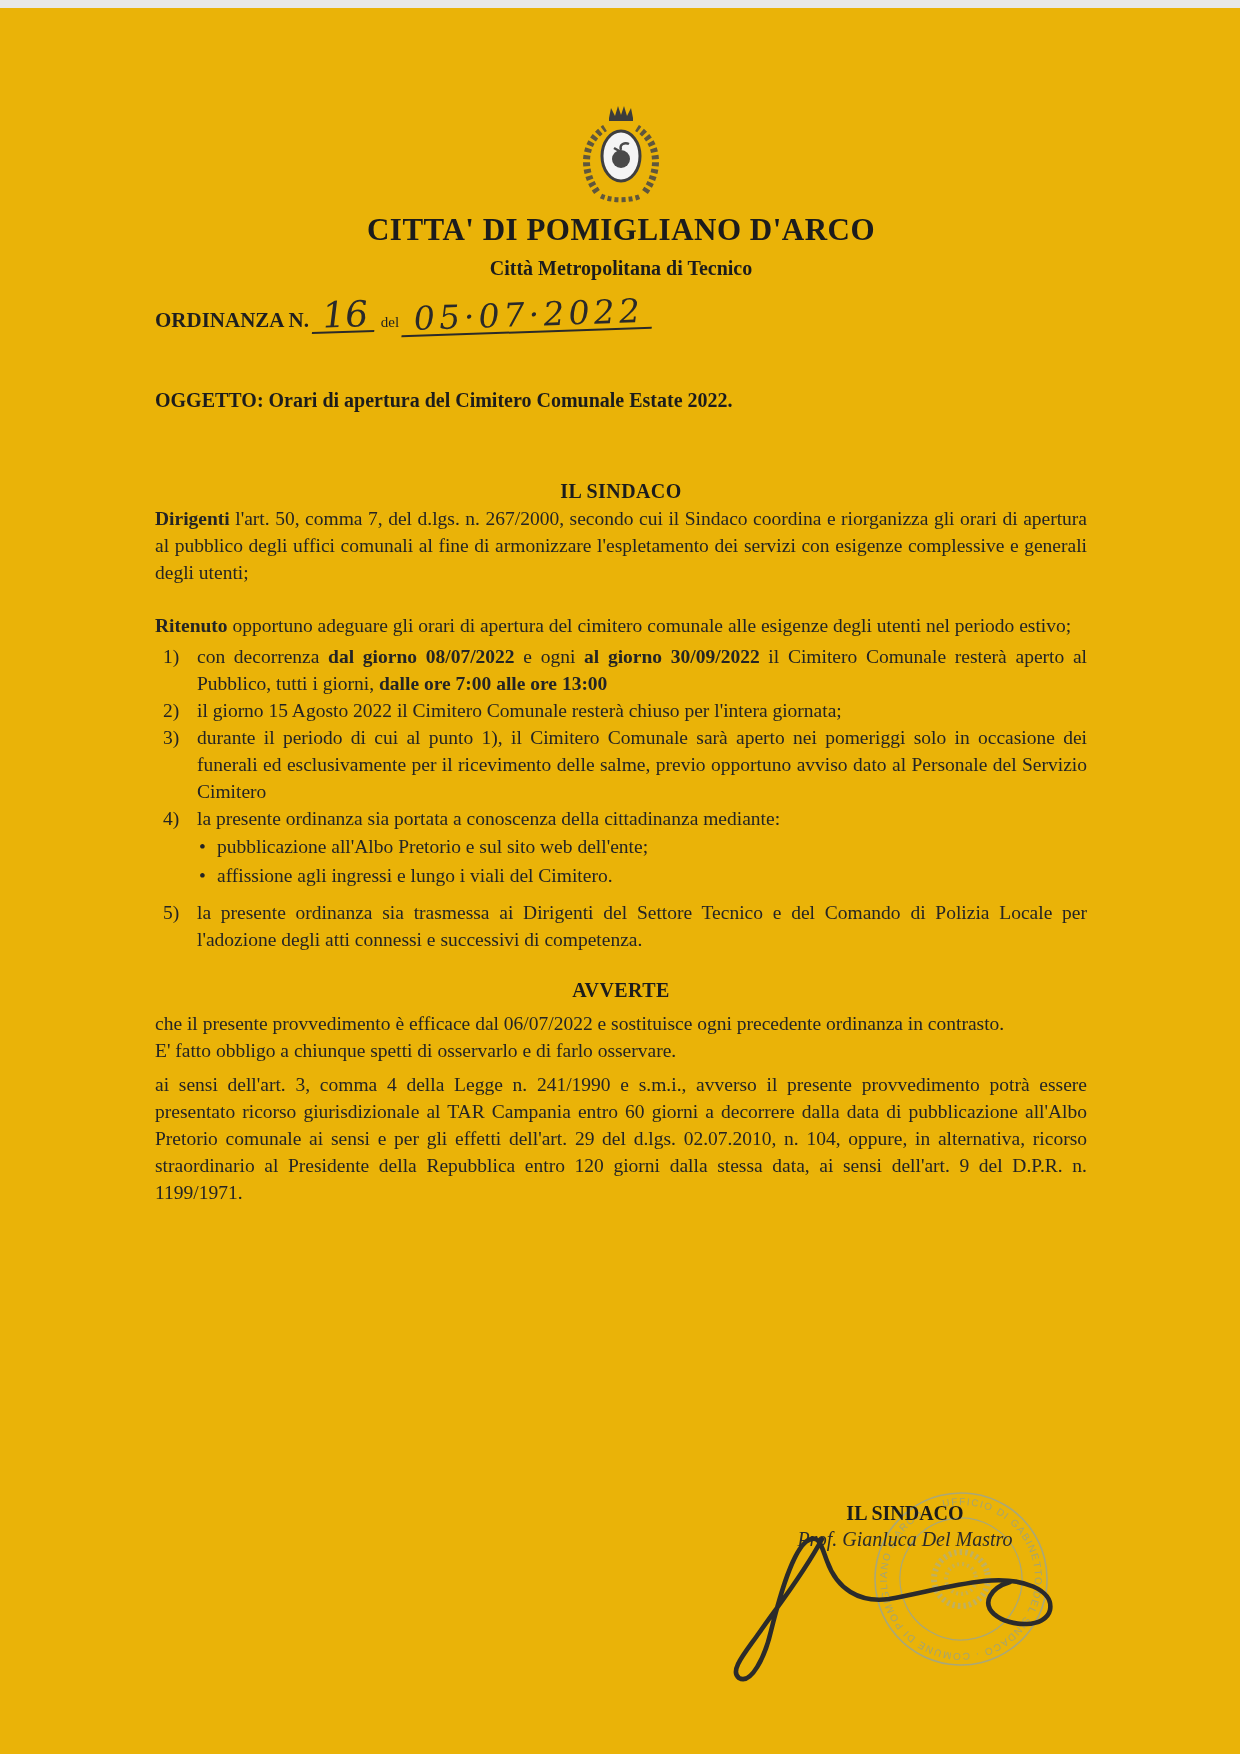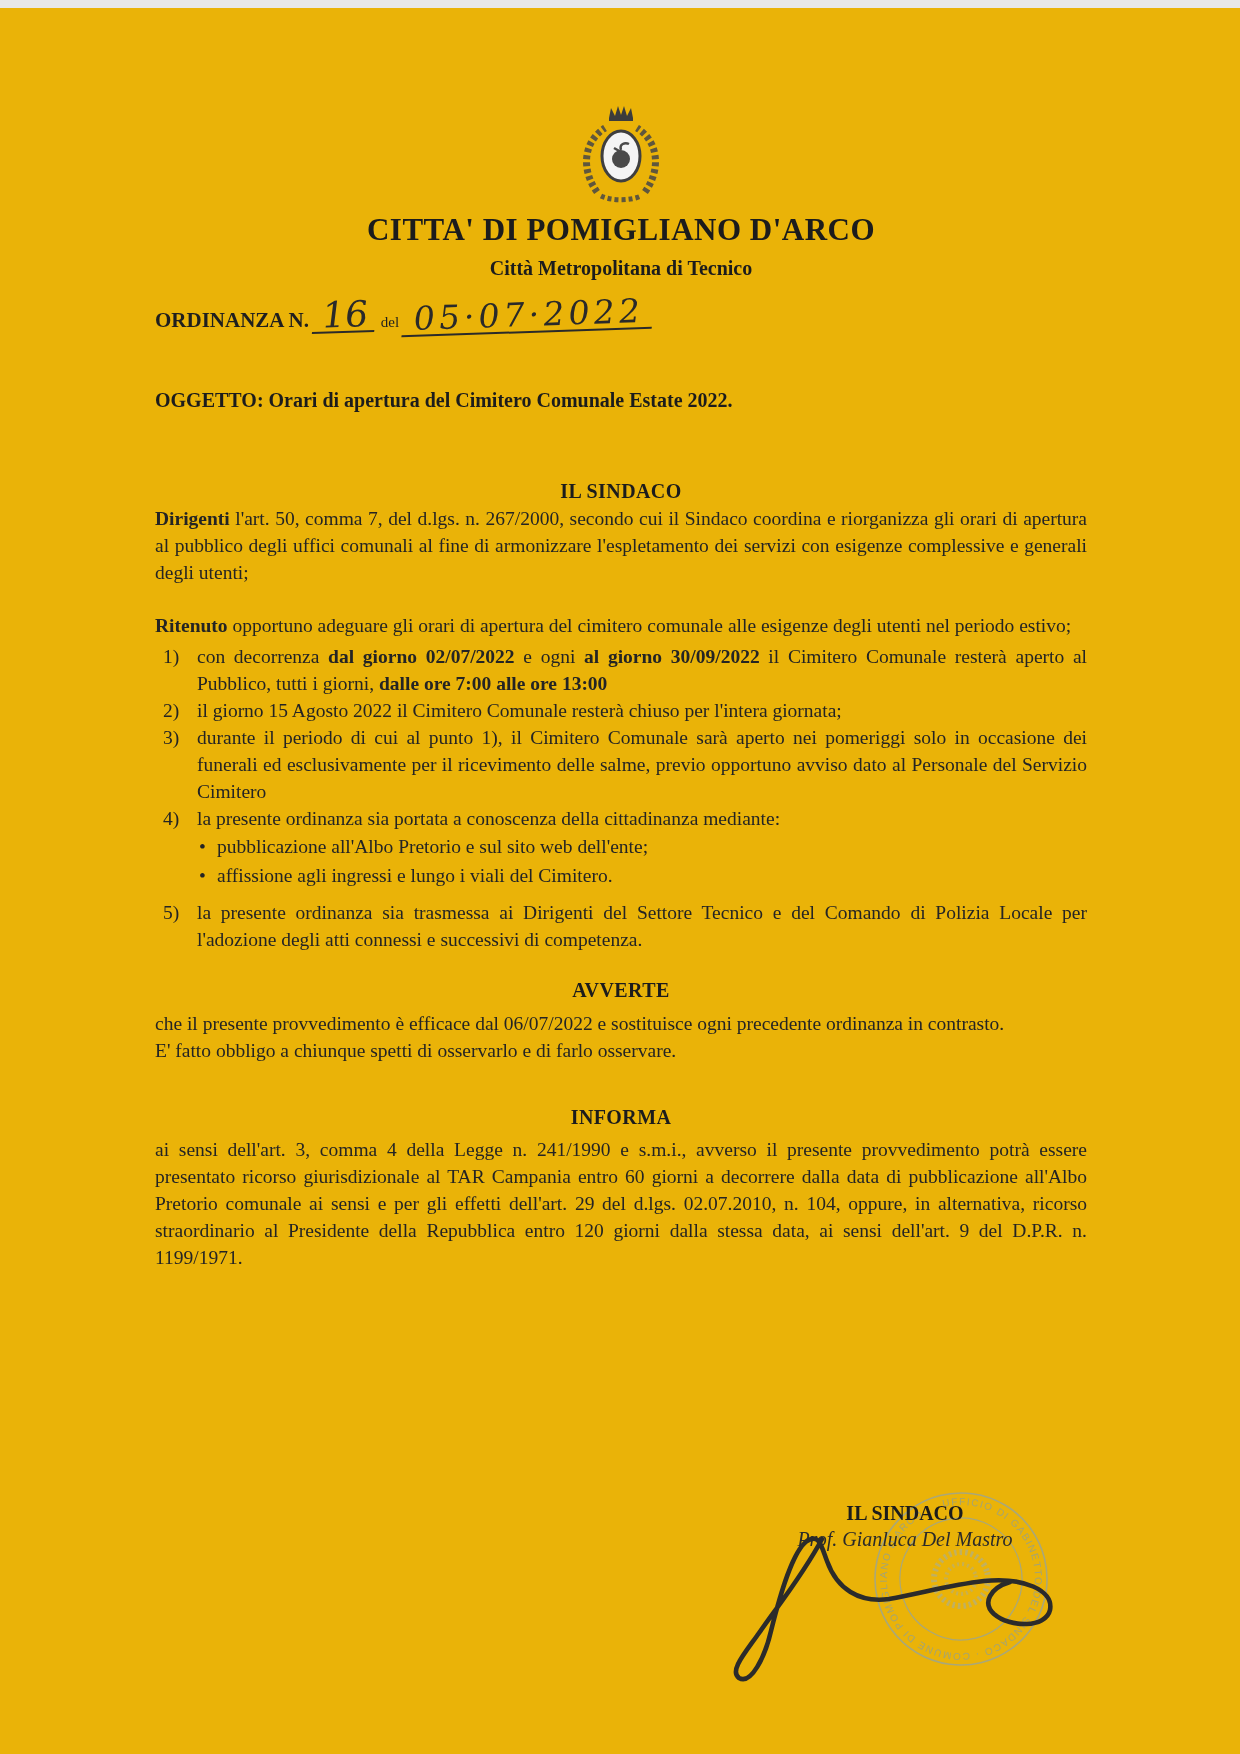--- a/index.html
+++ b/index.html
@@ -117,21 +117,21 @@
 
     <div class="sec-head sindaco">IL SINDACO</div>
 
     <p class="para p-richiamato"><span class="lead">Dirigenti</span><span> l'art. 50, comma 7, del d.lgs. n. 267/2000, secondo cui il Sindaco coordina e riorganizza gli orari di apertura al pubblico degli uffici comunali al fine di armonizzare l'espletamento dei servizi con esigenze complessive e generali degli utenti;</span></p>
 
     <p class="para p-ritenuto"><span class="lead">Ritenuto</span><span> opportuno adeguare gli orari di apertura del cimitero comunale alle esigenze degli utenti nel periodo estivo;</span></p>
 
     <div class="ord-list">
         <div class="ord-item">
           <span class="ord-num">1)</span>
-          <span class="ord-body"><span>con decorrenza </span><b>dal giorno 02/07/2022</b><span> e ogni </span><b>al giorno 30/09/2022</b><span> il Cimitero Comunale resterà aperto al Pubblico, tutti i giorni, </span><b>dalle ore 7:00 alle ore 13:00</b></span>
+          <span class="ord-body"><span>con decorrenza </span><b>dal giorno 08/07/2022</b><span> e ogni </span><b>al giorno 30/09/2022</b><span> il Cimitero Comunale resterà aperto al Pubblico, tutti i giorni, </span><b>dalle ore 7:00 alle ore 13:00</b></span>
         </div>
         <div class="ord-item">
           <span class="ord-num">2)</span>
           <span class="ord-body"><span>il giorno 15 Agosto 2022 il Cimitero Comunale resterà chiuso per l'intera giornata;</span></span>
         </div>
         <div class="ord-item">
           <span class="ord-num">3)</span>
           <span class="ord-body"><span>durante il periodo di cui al punto 1), il Cimitero Comunale sarà aperto nei pomeriggi solo in occasione dei funerali ed esclusivamente per il ricevimento delle salme, previo opportuno avviso dato al Personale del Servizio Cimitero</span></span>
         </div>
         <div class="ord-item">
@@ -150,21 +150,20 @@
         <div class="ord-item gap">
           <span class="ord-num">5)</span>
           <span class="ord-body"><span>la presente ordinanza sia trasmessa ai Dirigenti del Settore Tecnico e del Comando di Polizia Locale per l'adozione degli atti connessi e successivi di competenza.</span></span>
         </div>
       </div>
 
     <div class="sec-head avverte">AVVERTE</div>
     <p class="para p-avverte">che il presente provvedimento è efficace dal 06/07/2022 e sostituisce ogni precedente ordinanza in contrasto.</p>
     <p class="para" style="margin-top:0">E' fatto obbligo a chiunque spetti di osservarlo e di farlo osservare.</p>
 
-    <div class="sec-head informa">INFORMA</div>
     <p class="para p-informa">ai sensi dell'art. 3, comma 4 della Legge n. 241/1990 e s.m.i., avverso il presente provvedimento potrà essere presentato ricorso giurisdizionale al TAR Campania entro 60 giorni a decorrere dalla data di pubblicazione all'Albo Pretorio comunale ai sensi e per gli effetti dell'art. 29 del d.lgs. 02.07.2010, n. 104, oppure, in alternativa, ricorso straordinario al Presidente della Repubblica entro 120 giorni dalla stessa data, ai sensi dell'art. 9 del D.P.R. n. 1199/1971.</p>
   </div>
 
   <div class="sig-block">
     <div class="sig-title">IL SINDACO</div>
     <div class="sig-name">Prof. Gianluca Del Mastro</div>
     <div class="sig-art">
 
       <svg class="stamp" width="180" height="180" viewBox="0 0 180 180">
         <circle cx="90" cy="90" r="86" fill="none" stroke="#9aa595" stroke-width="1.6"></circle>

